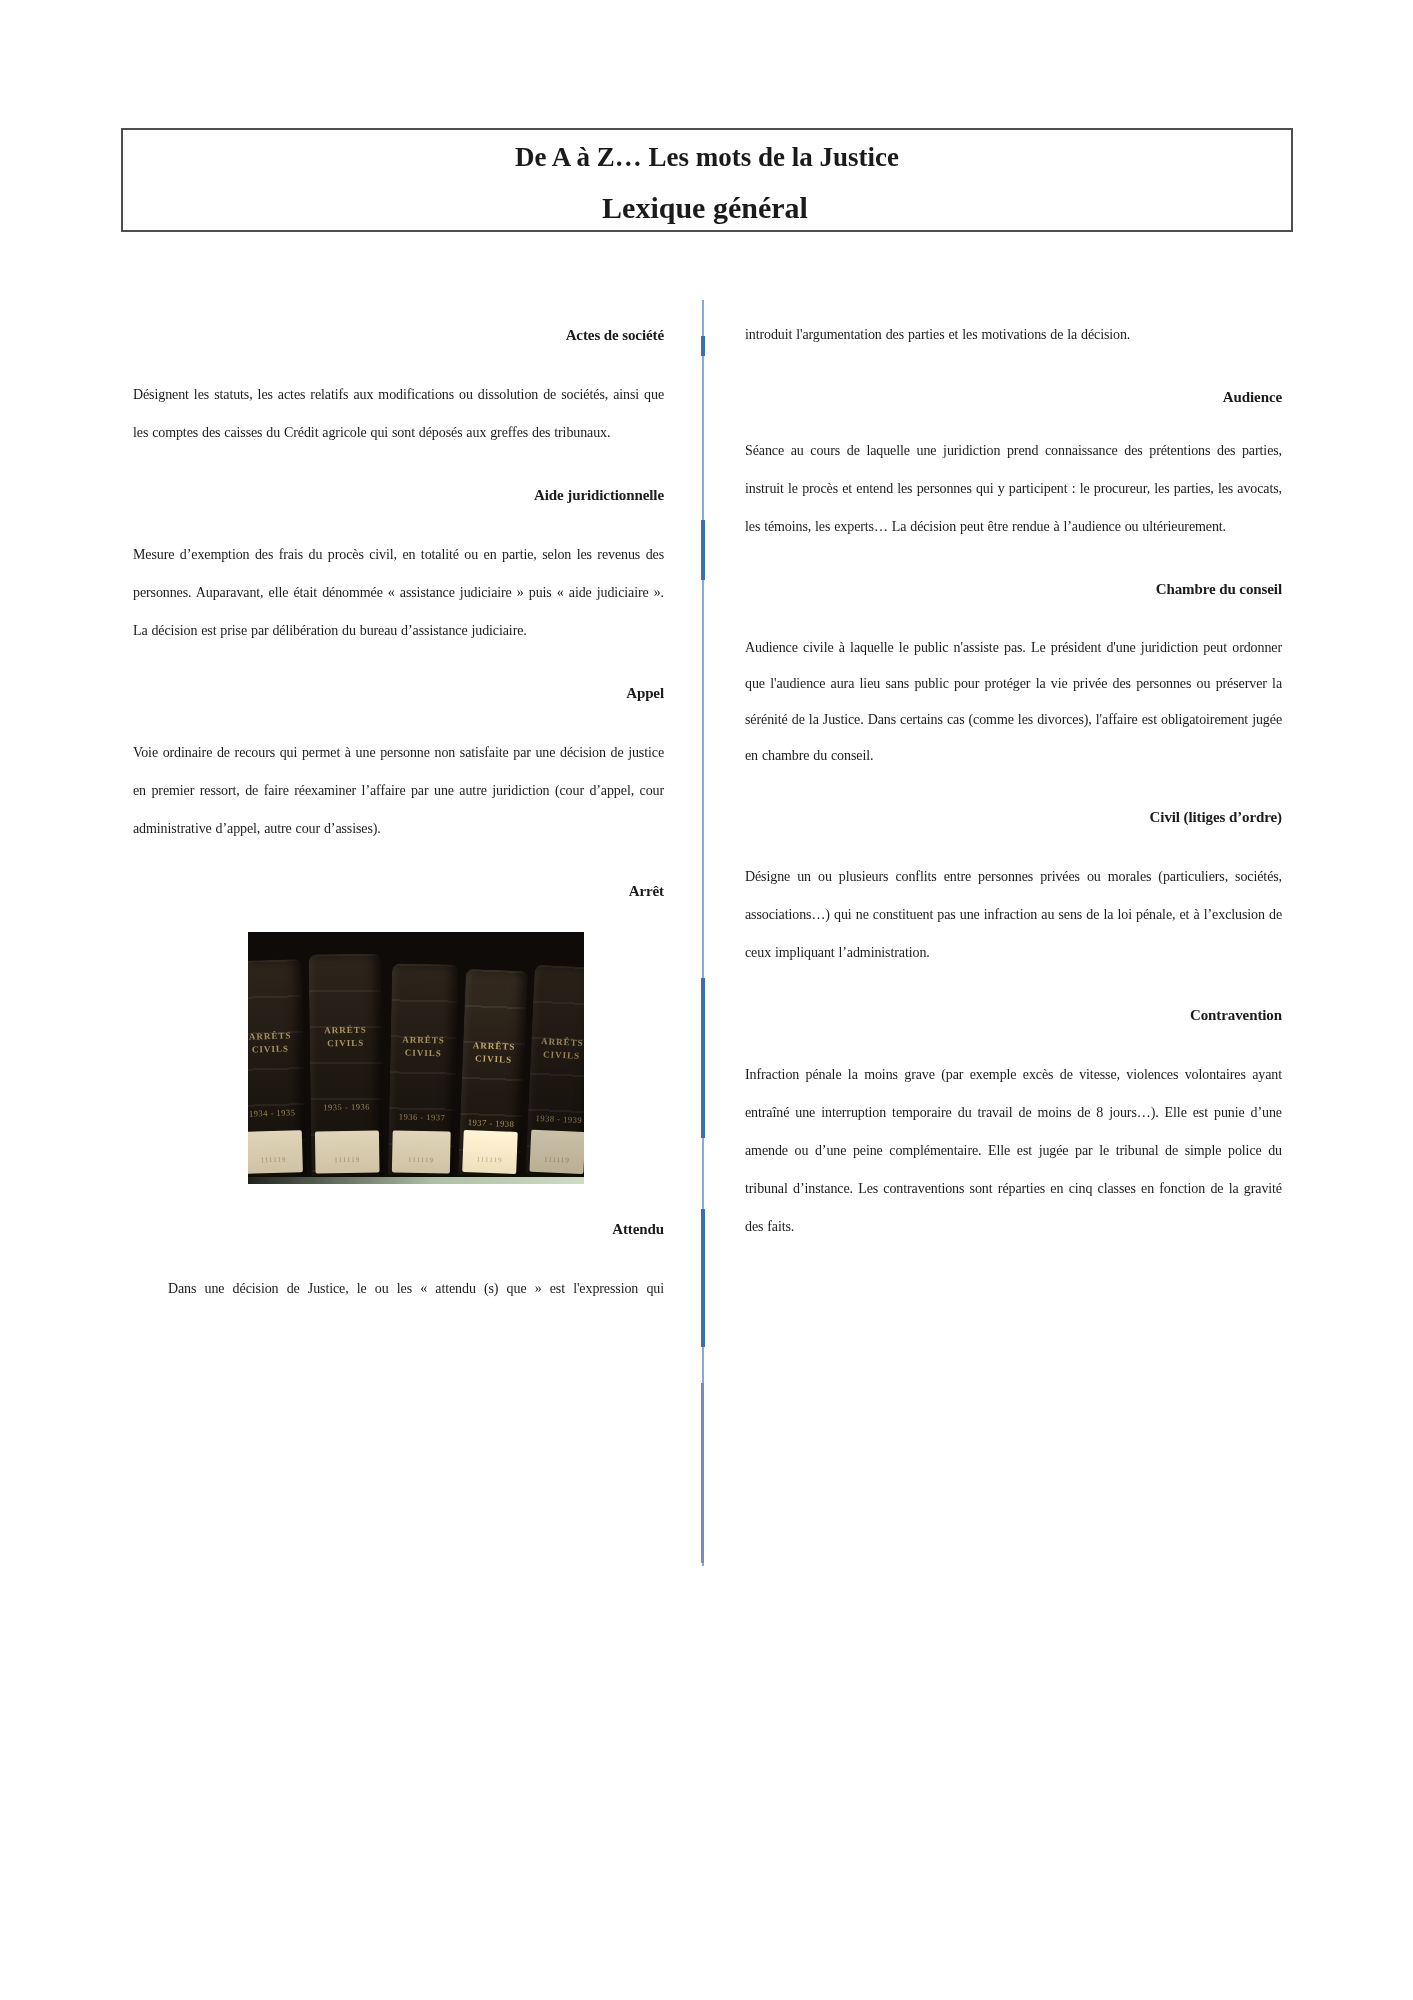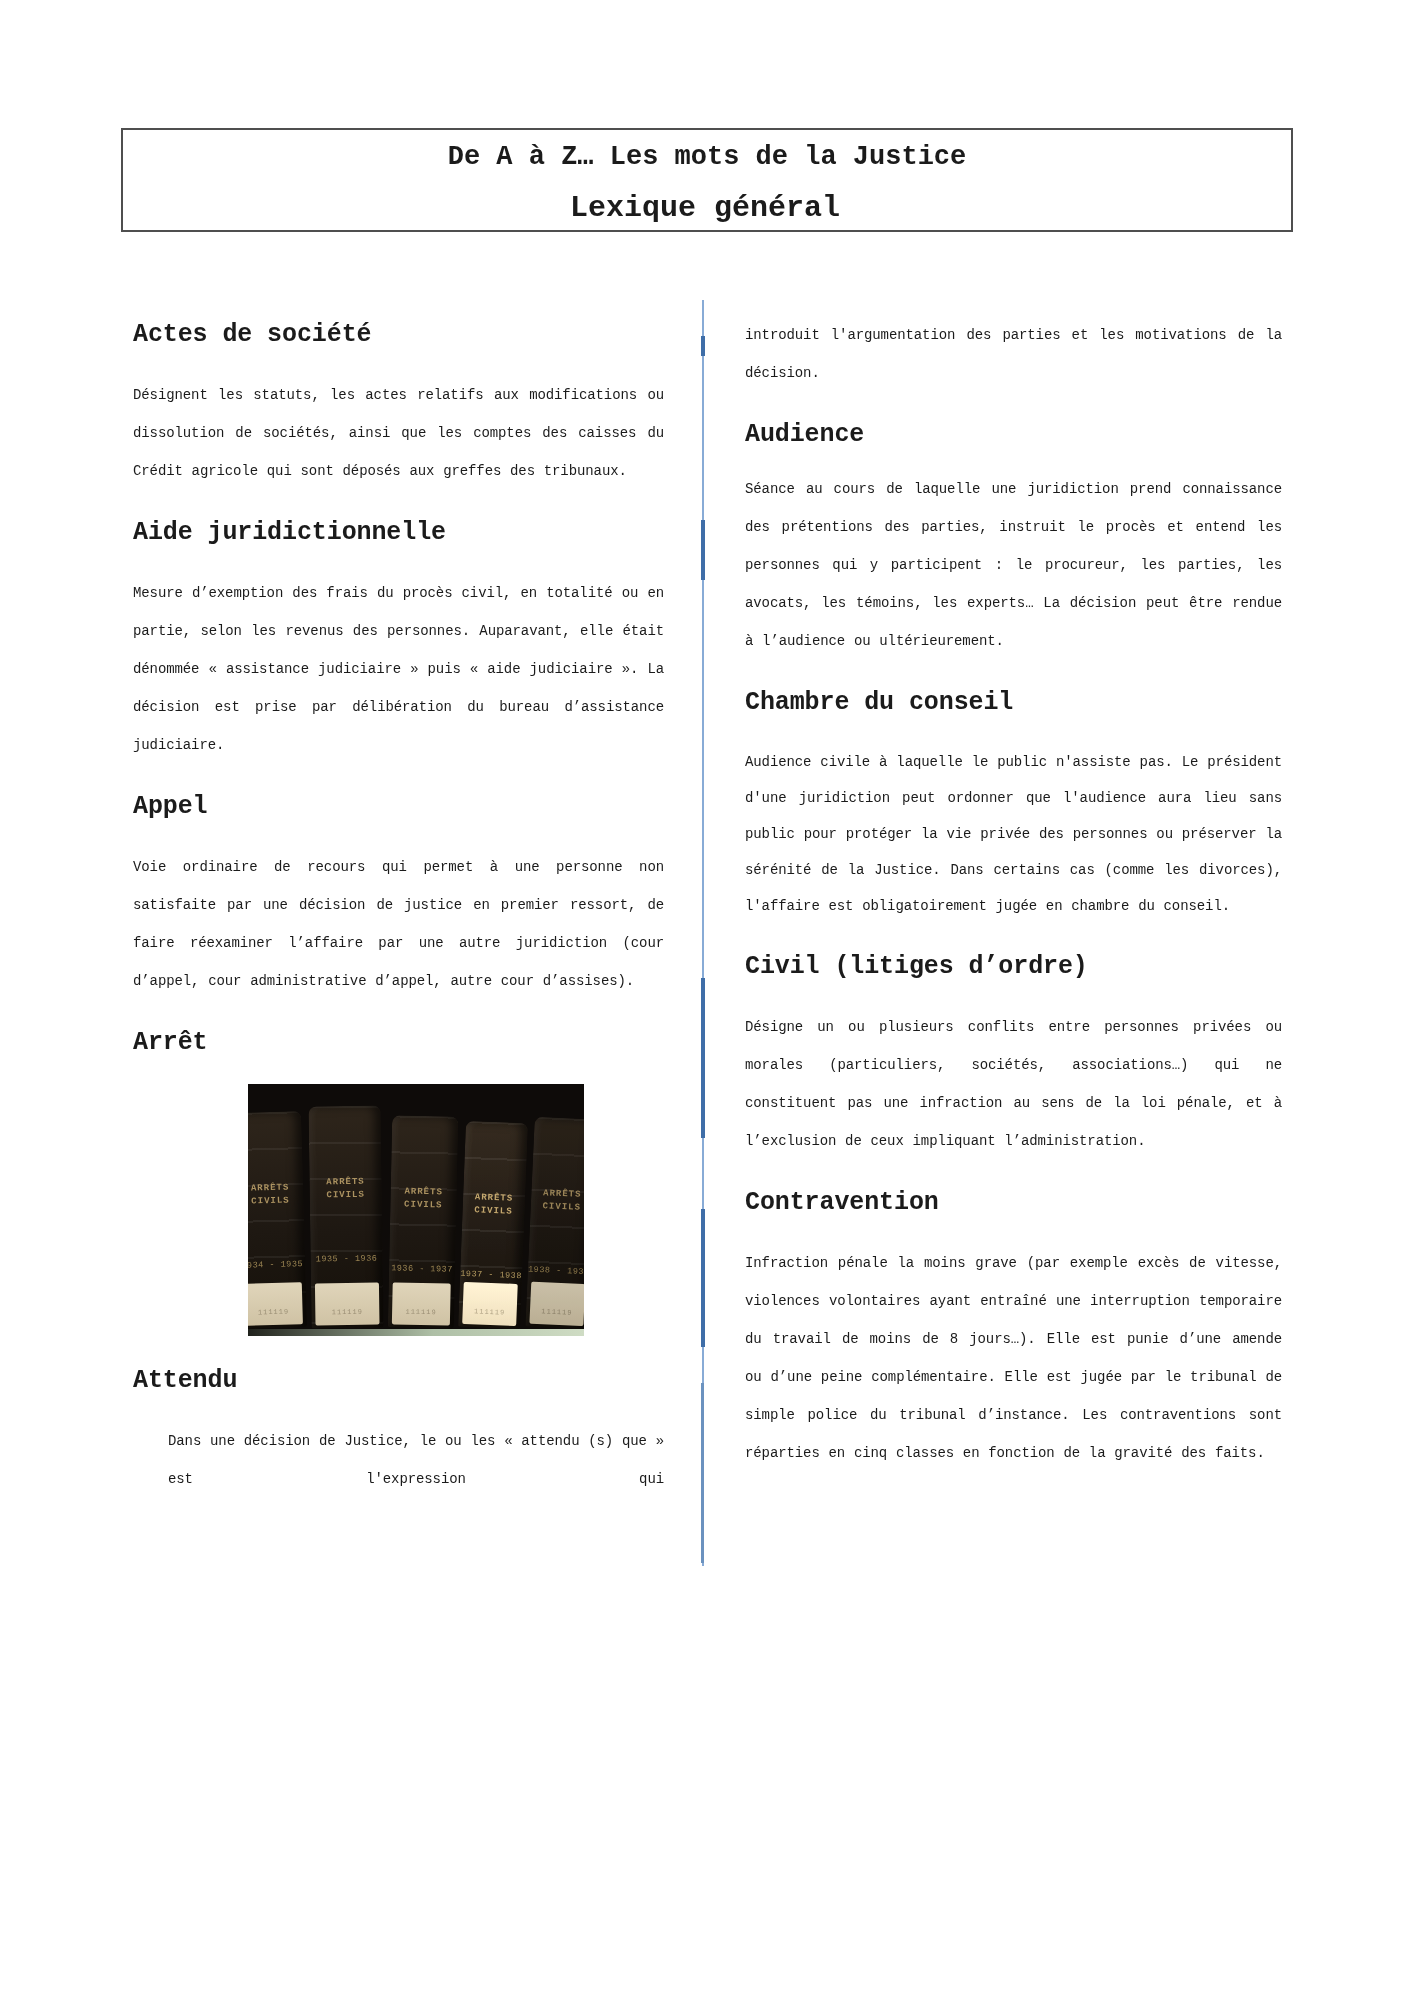--- a/index.html
+++ b/index.html
@@ -1,36 +1,36 @@
 <!DOCTYPE html>
 <html><head>
 <meta charset="utf-8">
 <style>
   html,body { margin:0; padding:0; background:#ffffff; }
   .page {
     position:relative; width:1413px; height:1596px; background:#ffffff;
-    font-family:Liberation Mono, monospace; color:#1b1b1b; overflow:hidden;
+    font-family:Liberation Serif, serif; color:#1b1b1b; overflow:hidden;
   }
 
   
   .title-box {
     position:absolute; left:121px; top:128px; width:1168px; height:100px;
     border:2px solid #4f4f4f; text-align:center; background:#ffffff;
   }
   .doc-title   { margin:10px 0 0 0; font-size:27px; font-weight:bold; line-height:34px; }
   .doc-subtitle{ margin:18px 4px 0 0; font-size:30px; font-weight:bold; line-height:32px; }
 
   
   .col { position:absolute; top:316px; }
   .col-left  { left:133px; width:531px; }
   .col-right { left:745px; width:537px; }
 
   h2.term {
-    font-size:25px; font-weight:bold; line-height:38px;
-    margin:0 0 22px 0; letter-spacing:-0.1px;
+    font-size:15px; font-weight:bold; line-height:38px;
+    margin:0 0 22px 0; letter-spacing:-0.1px;text-align:right;
   }
   .section.tight h2.term { margin-bottom:16px; }
   p.def {
     font-size:14px; line-height:38px; margin:0 0 24px 0;
     text-align:justify; letter-spacing:-0.1px; word-spacing:0.5px;
   }
   p.def.tighter { line-height:36px; }
   p.def.justify-last { text-align-last:justify;margin-left:35px; }
 
   

